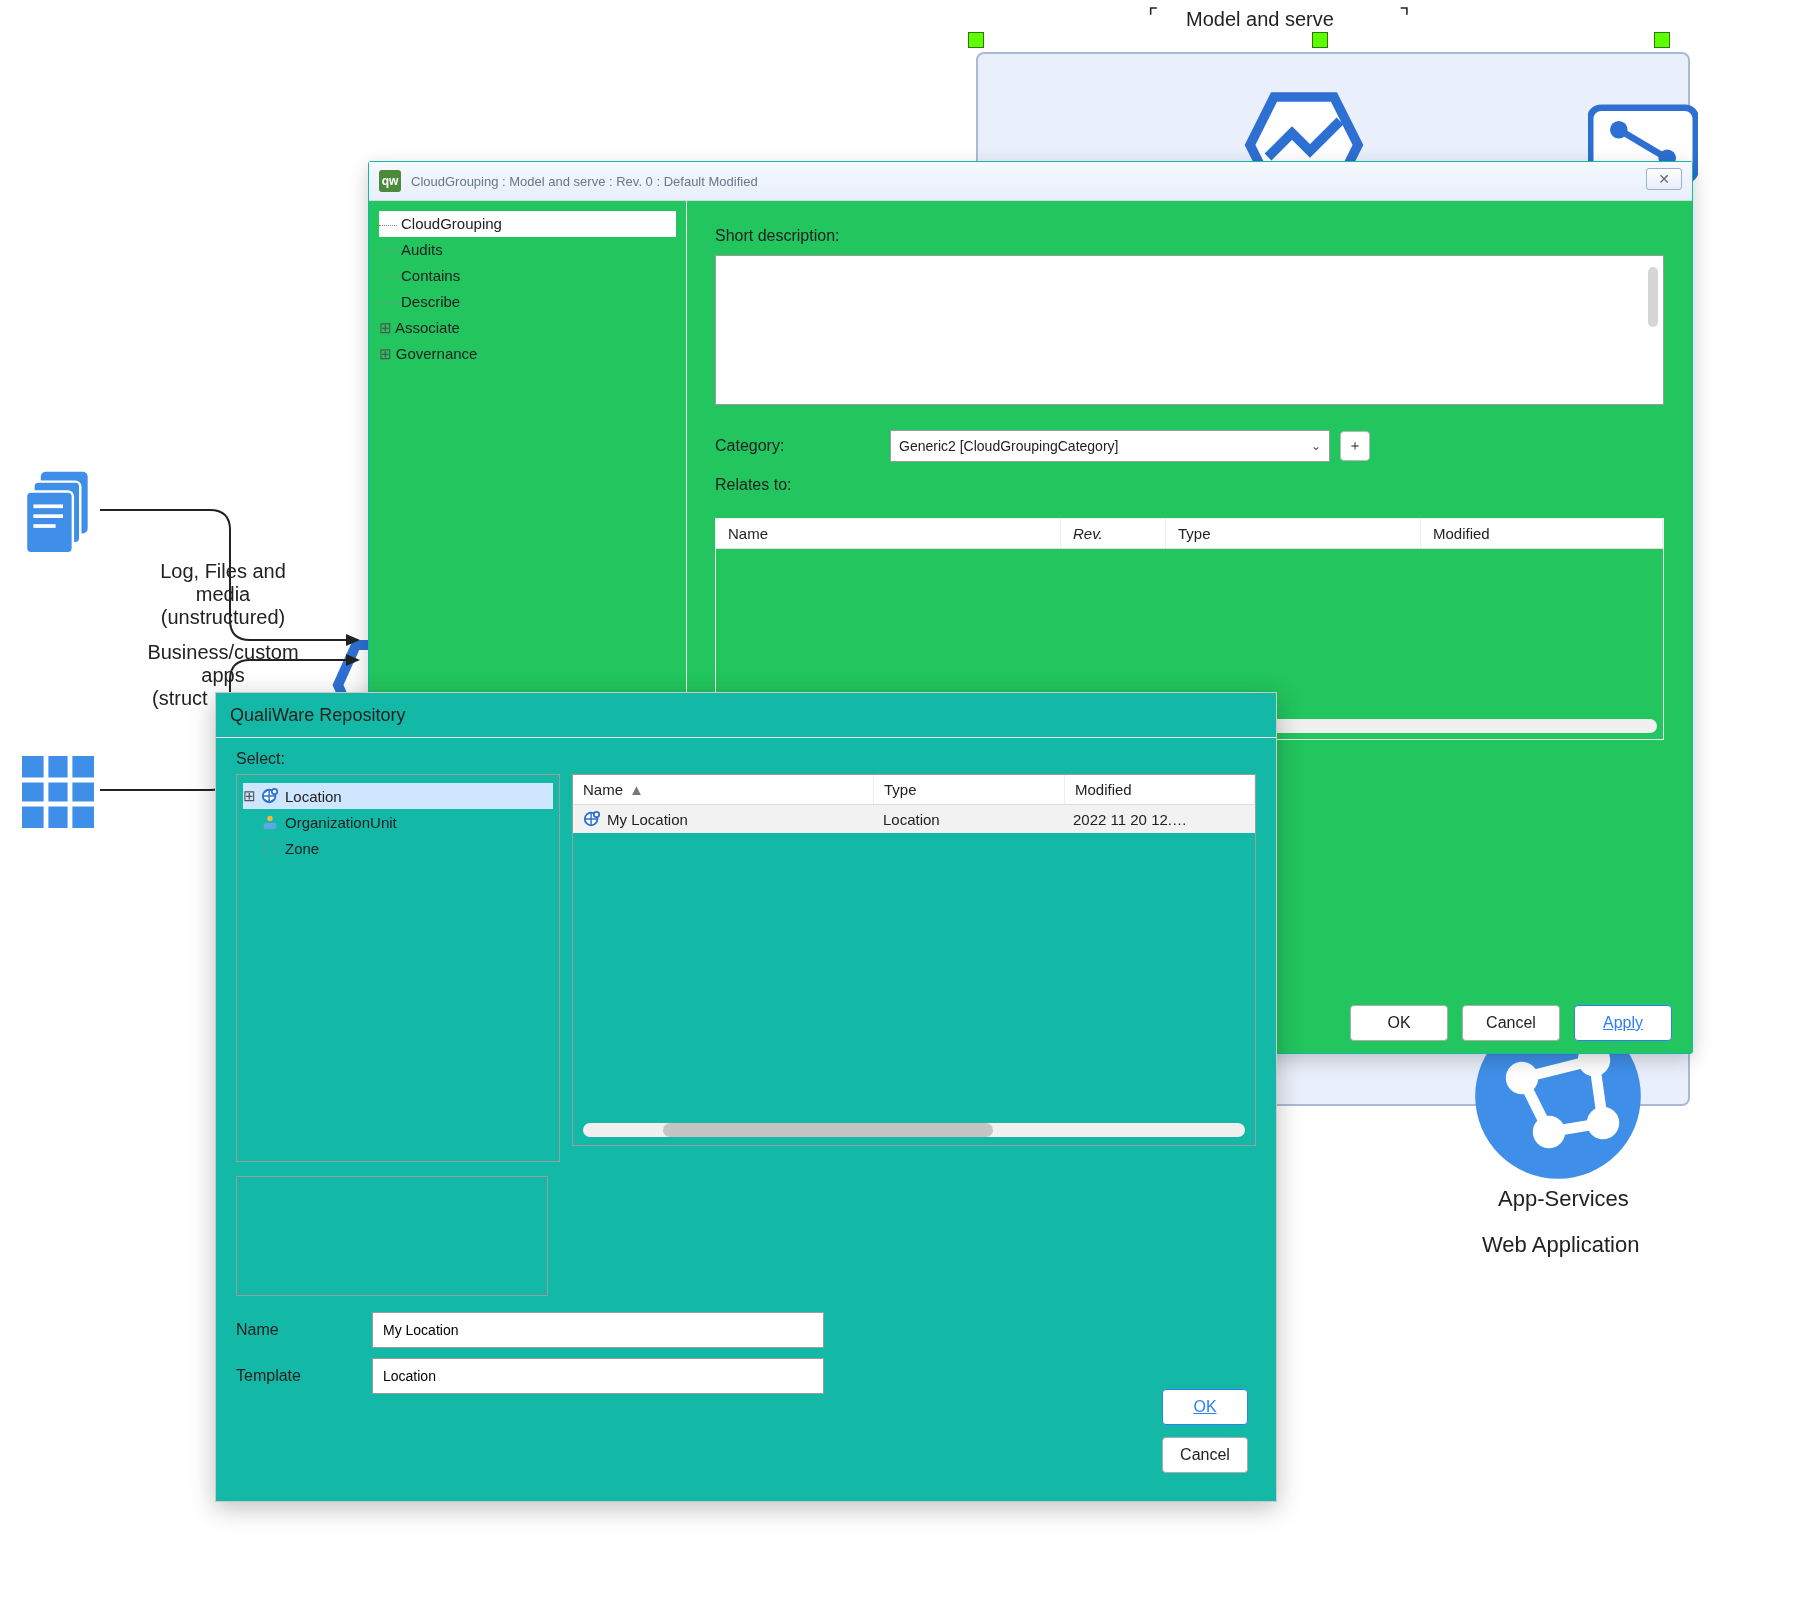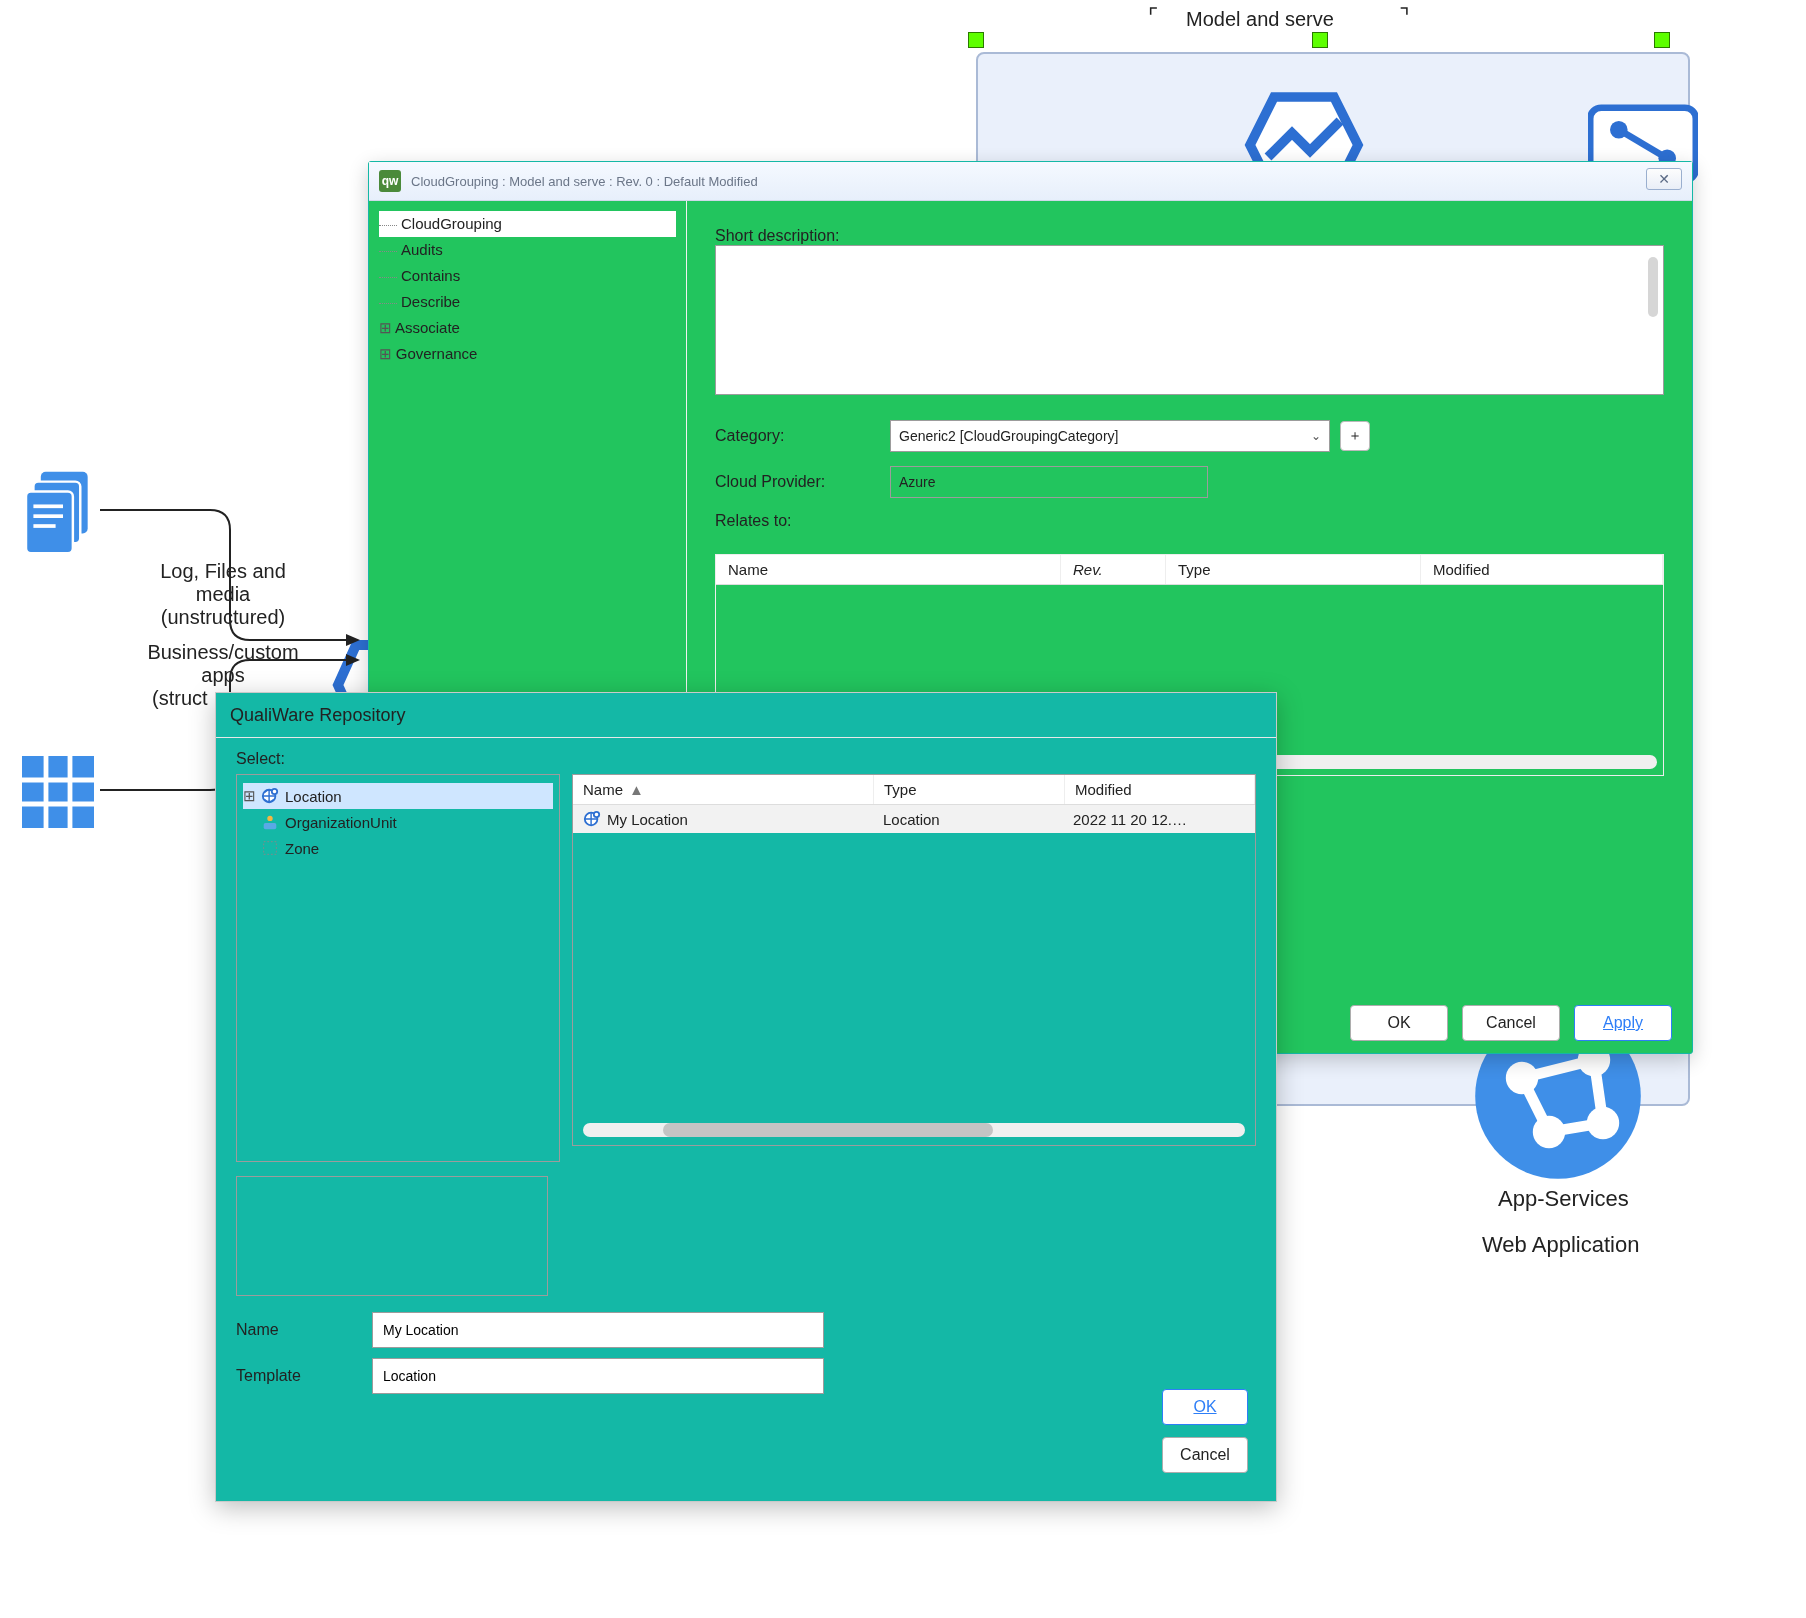--- a/index.html
+++ b/index.html
@@ -152,41 +152,35 @@
     <div class="dlg1-body">
       <div class="dlg1-nav">
         <div class="nav-item nav-dot sel">CloudGrouping</div>
         <div class="nav-item nav-dot">Audits</div>
         <div class="nav-item nav-dot">Contains</div>
         <div class="nav-item nav-dot">Describe</div>
         <div class="nav-item nav-plus">Associate</div>
         <div class="nav-item nav-plus">Governance</div>
       </div>
       <div class="dlg1-main">
-        <div class="fld-label" style="">Short description:</div>
+        <div class="fld-label" style="margin-bottom:10px;">Short description:</div>
         <div style="position:relative;">
           <textarea class="short-desc" style=""></textarea>
           <div class="short-desc-scroll"></div>
         </div>
 
         <div class="fld-row" style="margin-top:22px;">
           <div class="fld-label">Category:</div>
           <div class="cat-select">
             <span>Generic2 [CloudGroupingCategory]</span>
             <span class="chev">⌄</span>
           </div>
           <div class="plusbtn">＋</div>
         </div>
 
-        <div class="fld-row">
-          <div class="fld-label">Cloud Provider:</div>
-          <div class="provider-input">
-            <span>Azure</span>
-          </div>
-        </div>
 
         <div class="fld-label" style="margin-top:4px;margin-bottom:24px;">Relates to:</div>
         <div class="grid1">
           <div class="hdr">
             <div class="hcol-name">Name</div>
             <div class="hcol-rev">Rev.</div>
             <div class="hcol-type">Type</div>
             <div class="hcol-mod">Modified</div>
           </div>
           <div class="scroll-track"></div>

